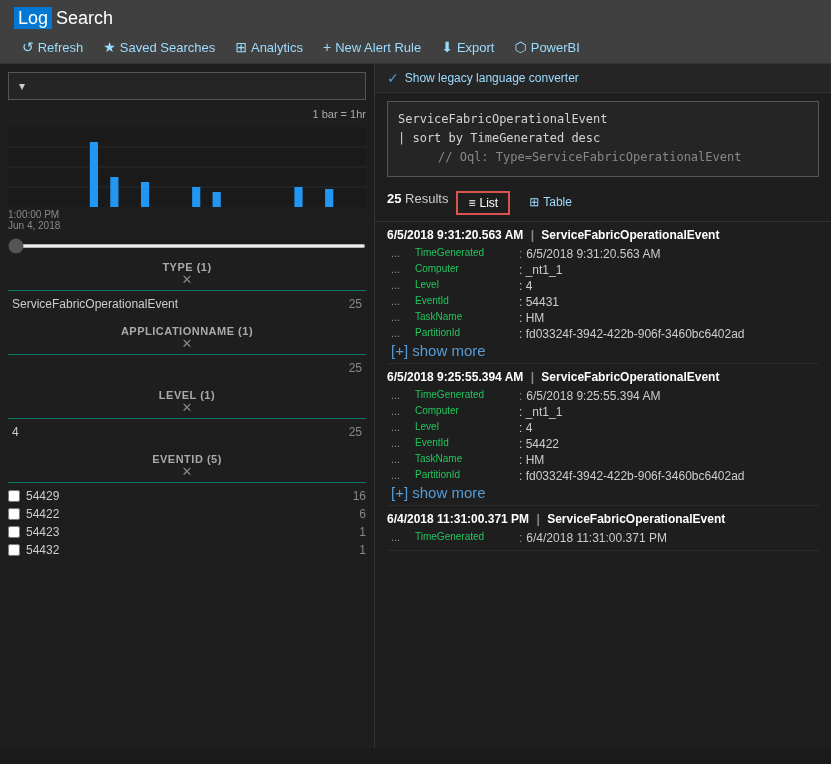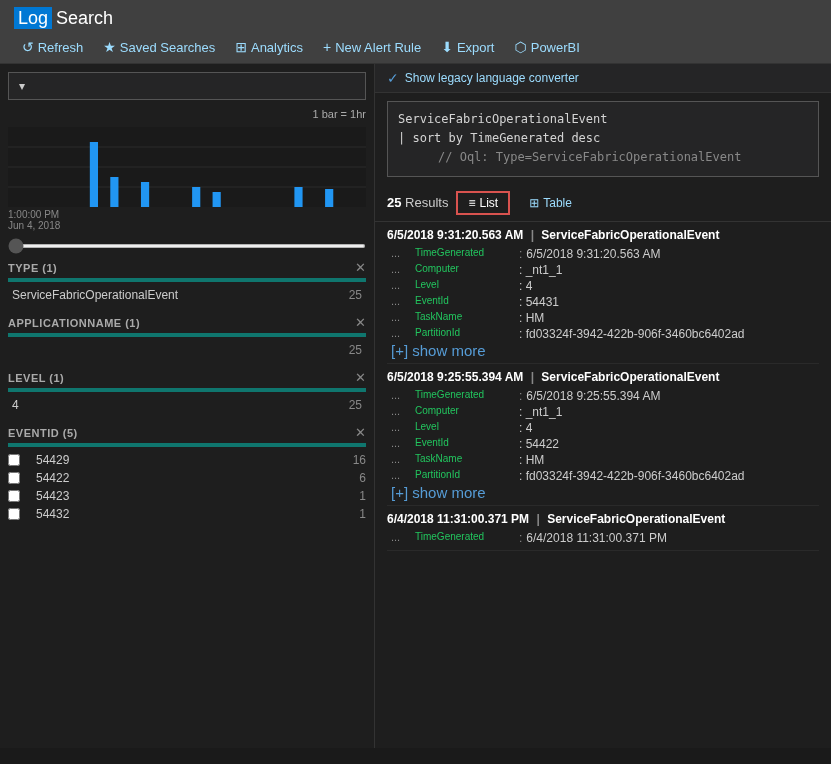--- a/index.html
+++ b/index.html
@@ -121,22 +121,23 @@
       padding: 0 8px;
     }
     .filter-section {
       margin-bottom: 8px;
     }
     .filter-header {
       display: flex;
       align-items: center;
       justify-content: space-between;
       padding: 4px 0;
-      border-bottom: 4px solid #0f766e;
+      border-bottom: 1px solid #0f766e;
       margin-bottom: 4px;
+      flex-direction: column;
     }
     .filter-title {
       color: #aaa;
       font-size: 11px;
       font-weight: bold;
       letter-spacing: 0.5px;
       text-transform: uppercase;
     }
     .filter-close {
       background: none;
@@ -148,21 +149,21 @@
     }
     .filter-row {
       display: flex;
       align-items: center;
       justify-content: space-between;
       padding: 2px 0;
     }
     .filter-row-left {
       display: flex;
       align-items: center;
-      gap: 16px;
+      gap: 6px;
     }
     .filter-checkbox {
       width: 12px;
       height: 12px;
       accent-color: #555;
     }
     .filter-value { color: #ccc; }
     .filter-count { color: #888; }
     .filter-row-simple {
       display: flex;
@@ -201,21 +202,21 @@
       color: #d4d4d4;
       font-family: 'Consolas', monospace;
       font-size: 12px;
       line-height: 1.6;
     }
     .query-comment { color: #888; margin-left: 40px; }
 
     
     .results-header {
       display: flex;
-      align-items: center;
+      align-items: flex-start;
       padding: 6px 12px;
       gap: 8px;
       border-bottom: 1px solid #333;
     }
     .results-count { color: #ccc; font-size: 13px; }
     .results-count strong { color: #fff; }
     .view-btn {
       background: transparent;
       border: 1px solid transparent;
       color: #9cdcfe;

